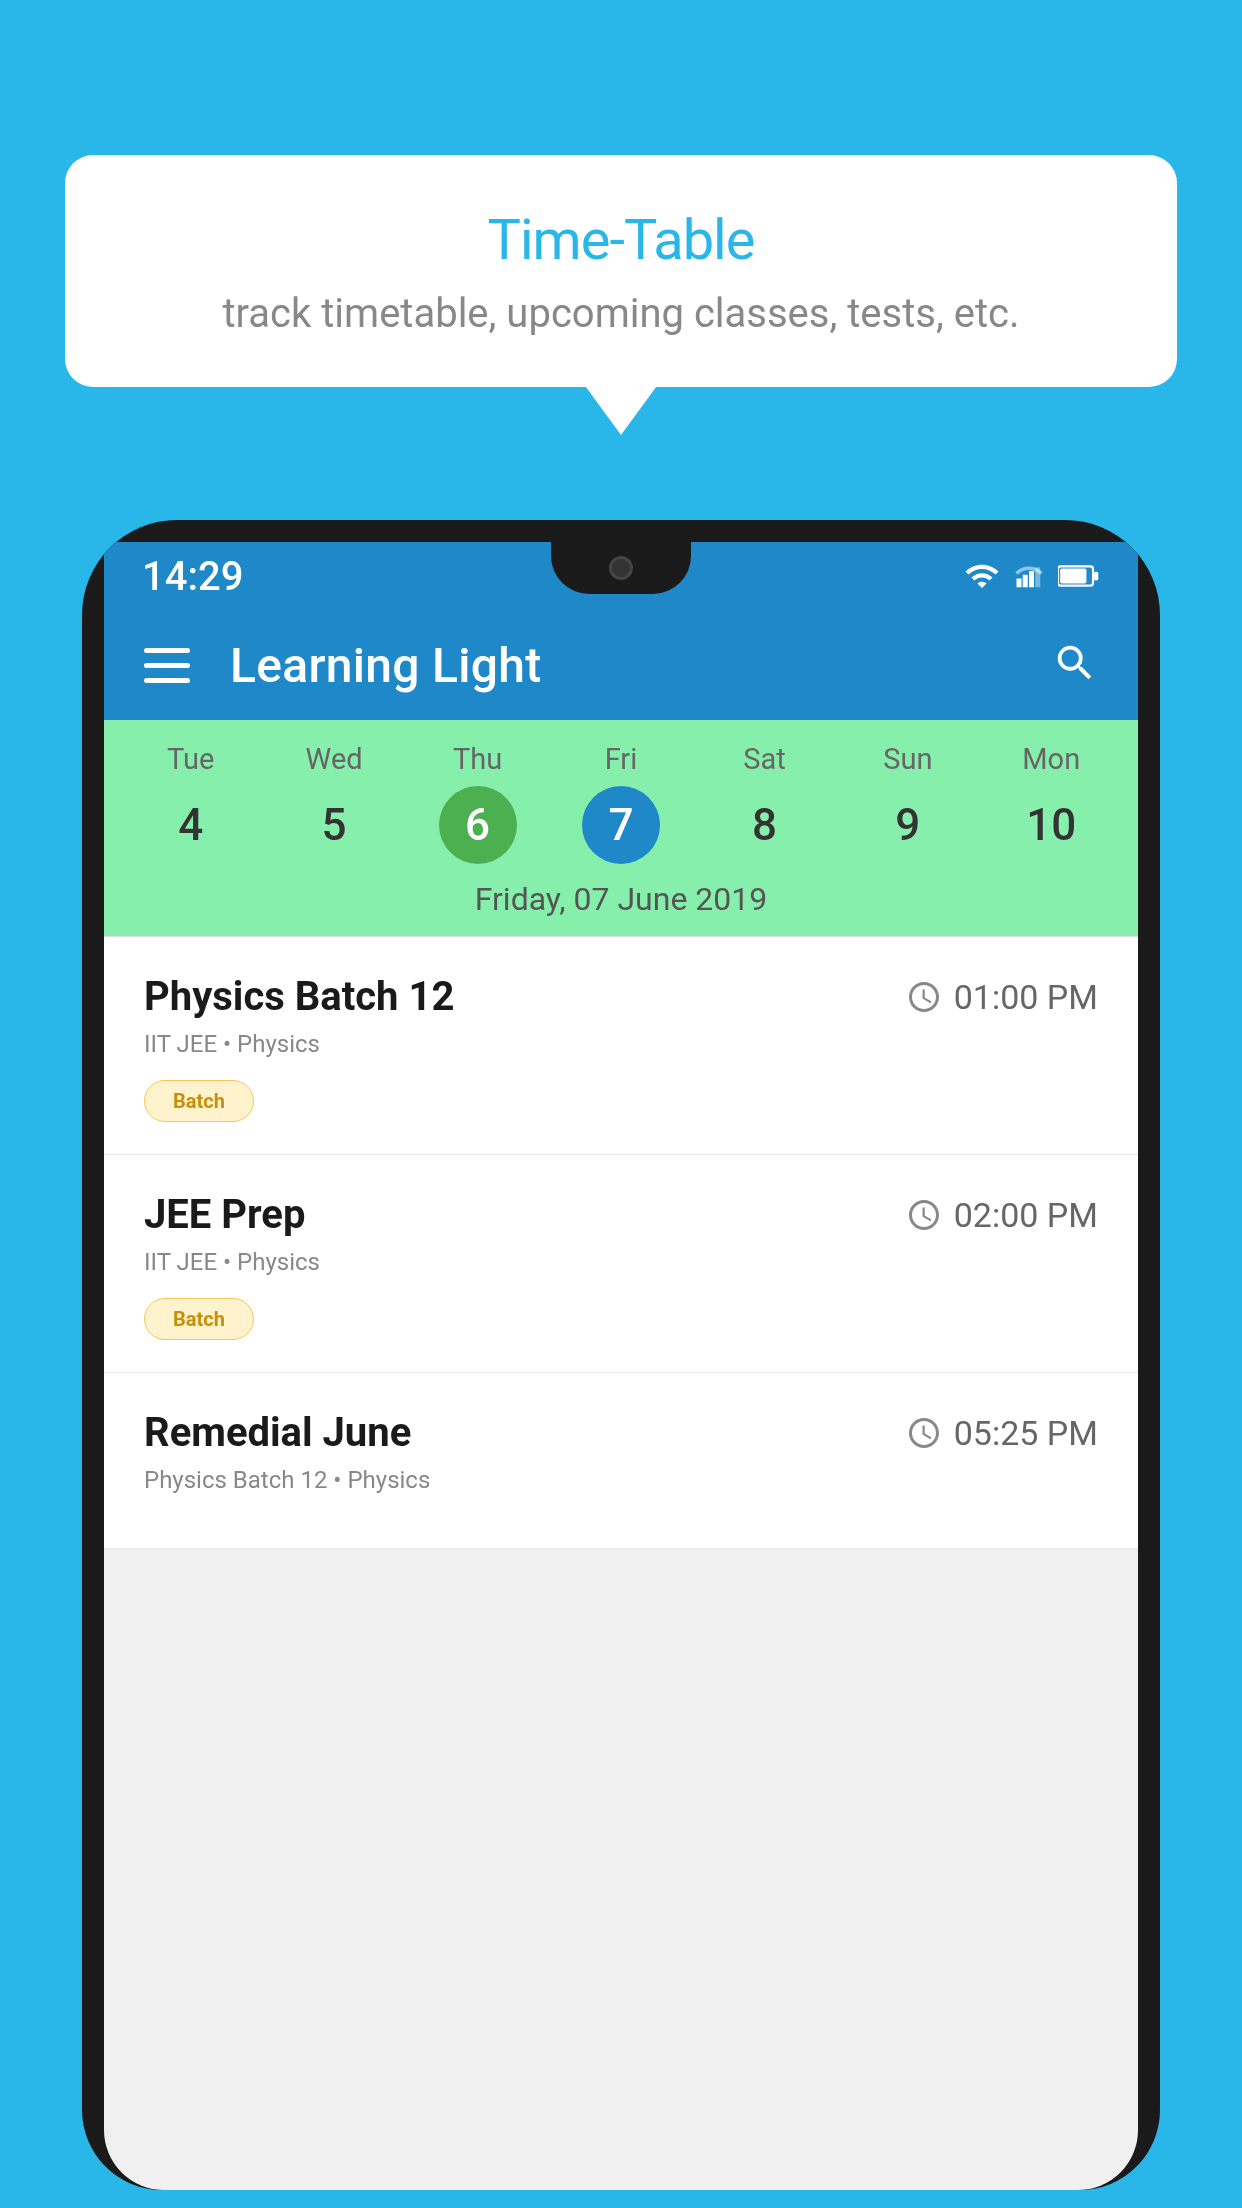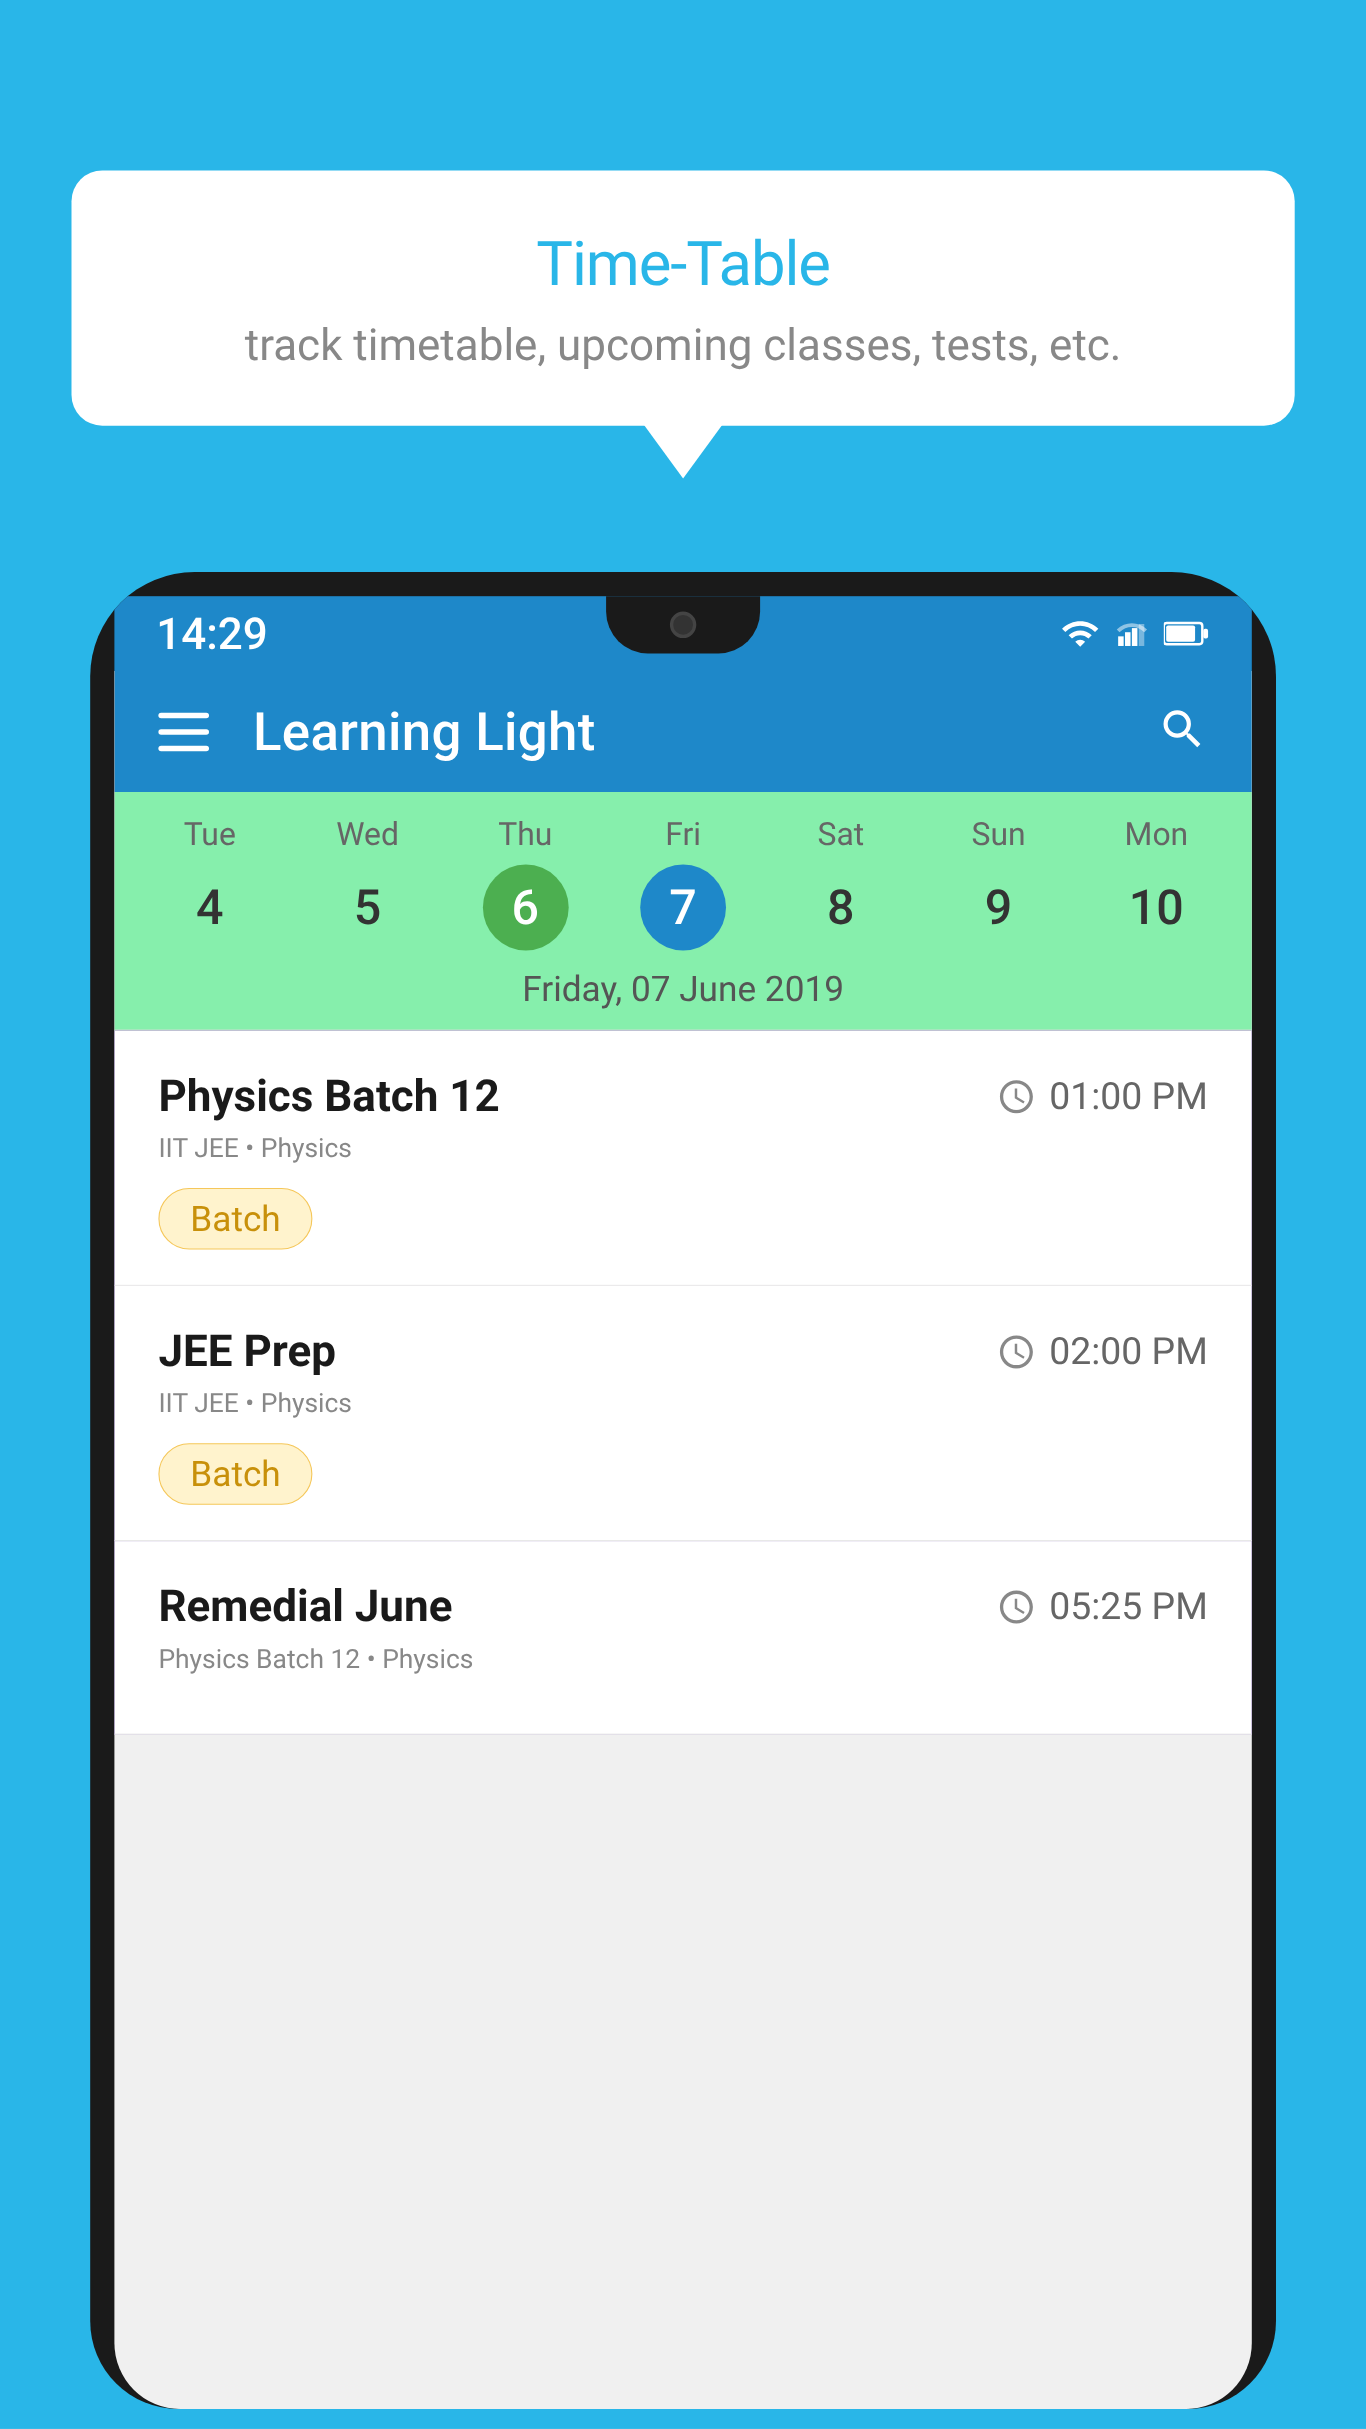--- a/index.html
+++ b/index.html
@@ -201,21 +201,21 @@
     .selected-date-label {
       text-align: center;
       font-size: 32px;
       color: #555;
       padding: 16px 0 18px;
       border-bottom: 1px solid #ddd;
     }
 
     
     .class-list {
-      background: #4c1d95;
+      background: #22c55e;
     }
     .class-item {
       padding: 36px 40px 32px;
       border-bottom: 1.5px solid #e8e8e8;
       background: #fff;
     }
     .class-item-header {
       display: flex;
       justify-content: space-between;
       align-items: center;
@@ -238,22 +238,22 @@
       color: #888;
       margin-bottom: 22px;
     }
     .batch-badge {
       display: inline-block;
       background: #FFF3CD;
       color: #C8900A;
       border: 1.5px solid #F5C75A;
       border-radius: 30px;
       padding: 8px 28px;
-      font-size: 32px;
-      font-weight: 400;
+      font-size: 20px;
+      font-weight: 700;
     }
 
     
     .clock-svg {
       width: 36px;
       height: 36px;
     }
 
     .search-svg {
       width: 46px;

